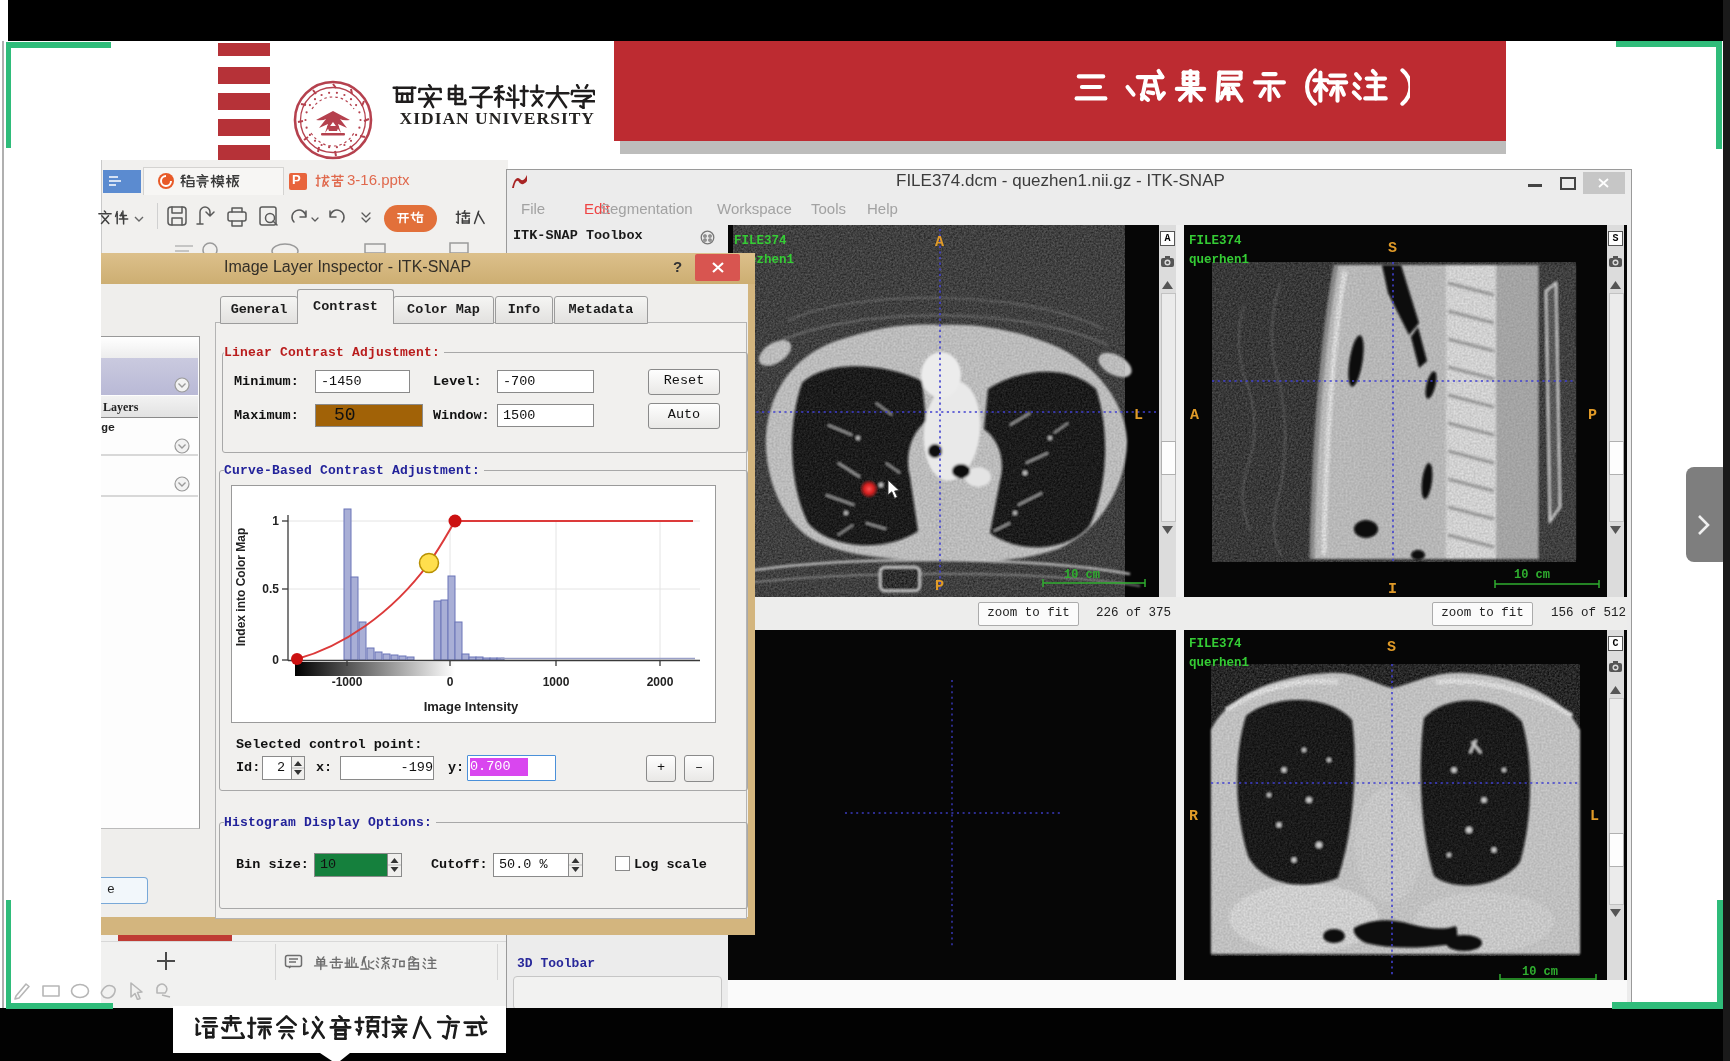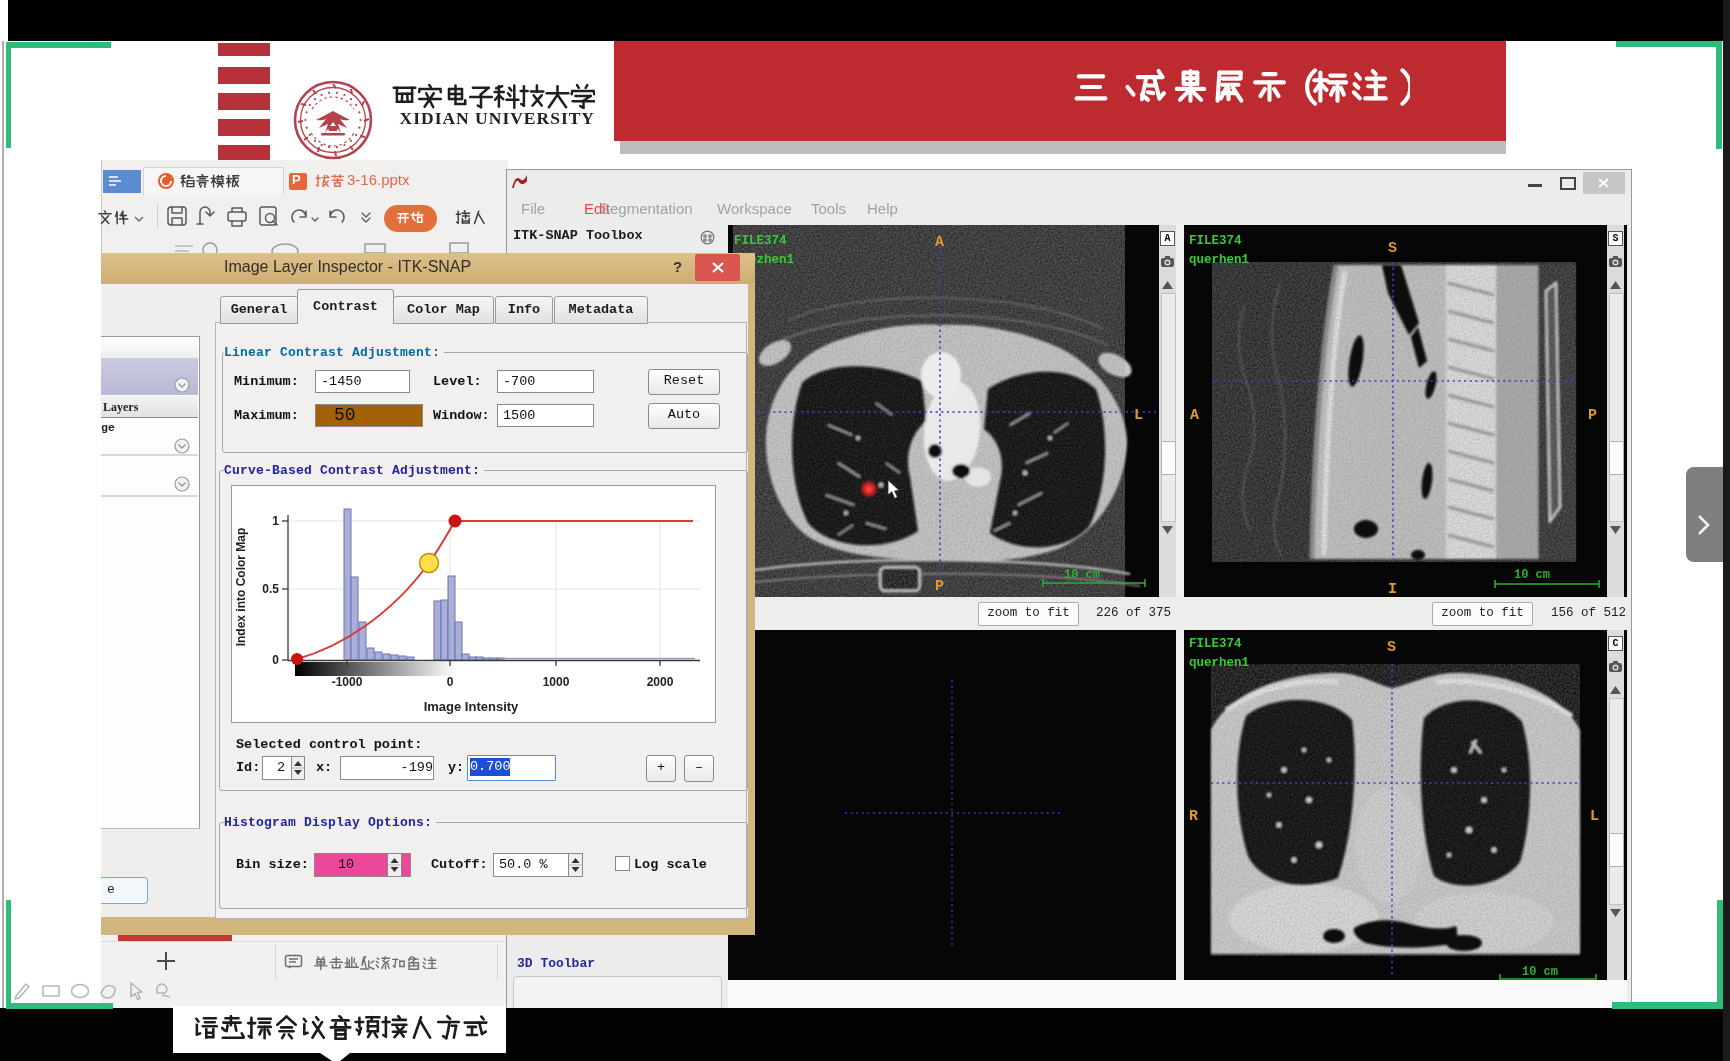--- a/index.html
+++ b/index.html
@@ -421,20 +421,21 @@
         <line x1="115.9" y1="7.4" x2="122.1" y2="7.4"></line>
         <line x1="119.0" y1="4.3" x2="119.0" y2="12.4"></line>
         <line x1="114.7" y1="12.4" x2="123.1" y2="12.4"></line>
       </g>
     </svg>
     <div style="position:absolute;left:497px;top:944px;width:1px;height:36px;background:#d5d5d5"></div>
     <div style="position:absolute;left:506px;top:169px;width:1124px;height:839px;background:#ececec;border:1px solid #9a9a9a"></div>
     <svg class="abs" style="left:510px;top:173px" width="19" height="18" viewBox="0 0 19 18">
 <path d="M2,15 C4,6 7,3 10,6 C13,9 15,6 17,2 L17,8 C14,12 11,12 9,9 C7,6 5,9 4,15 Z" fill="#a82424"></path>
     </svg>
+    <div style="position:absolute;left:896px;top:171px;width:500px;height:20px;font-size:17px;color:#3c3c3c">FILE374.dcm - quezhen1.nii.gz - ITK-SNAP</div>
     <div style="position:absolute;left:1528px;top:184px;width:14px;height:3px;background:#444"></div>
     <div style="position:absolute;left:1560px;top:177px;width:12px;height:9px;border:2px solid #444"></div>
     <div style="position:absolute;left:1583px;top:172px;width:42px;height:22px;background:#c6c6c6"></div>
     <svg class="abs" style="left:1597px;top:177px" width="13" height="12">
       <path d="M2,2 l9,8 M11,2 l-9,8" stroke="#fdfdfd" stroke-width="1.8"></path>
     </svg>
     <div style="position:absolute;left:521px;top:200px;font-size:15px;color:#a2a2a2">File</div>
     <div style="position:absolute;left:584px;top:200px;font-size:15px;color:#ef4444">Edit</div>
     <div style="position:absolute;left:600px;top:200px;font-size:15px;color:#a2a2a2">Segmentation</div>
     <div style="position:absolute;left:717px;top:200px;font-size:15px;color:#a2a2a2">Workspace</div>
@@ -756,21 +757,21 @@
       <path d="M4.5,6.5 l3.5,3.5 3.5,-3.5" stroke="#9a9a9a" stroke-width="1.4" fill="none"></path>
     </svg>
     <div style="position:absolute;left:101px;top:877px;width:40px;height:25px;background:#f2f7fb;border:1.5px solid #78a8d8;border-left:none;border-radius:0 4px 4px 0;font-size:13px;font-family:'Liberation Mono',monospace;;color:#222;line-height:24px;padding-left:6px">e</div>
     <div style="position:absolute;left:215px;top:322px;width:530px;height:595px;background:#f1f0ee;border:1px solid #b4b4b4"></div>
     <div style="position:absolute;left:220px;top:296px;width:76px;height:26px;background:linear-gradient(#f5f5f3,#e2e1df);border:1px solid #9c9c9c;border-bottom:1px solid #9c9c9c;border-radius:3px 3px 0 0;text-align:center;font-size:13.5px;font-weight:bold;color:#1c1c1c;font-family:'Liberation Mono',monospace;;line-height:26px">General</div>
     <div style="position:absolute;left:297px;top:289px;width:95px;height:34px;background:#f1f0ee;border:1px solid #9c9c9c;border-bottom:none;border-radius:3px 3px 0 0;text-align:center;font-size:13.5px;font-weight:bold;color:#1c1c1c;font-family:'Liberation Mono',monospace;;line-height:34px">Contrast</div>
     <div style="position:absolute;left:393px;top:296px;width:99px;height:26px;background:linear-gradient(#f5f5f3,#e2e1df);border:1px solid #9c9c9c;border-bottom:1px solid #9c9c9c;border-radius:3px 3px 0 0;text-align:center;font-size:13.5px;font-weight:bold;color:#1c1c1c;font-family:'Liberation Mono',monospace;;line-height:26px">Color&nbsp;Map</div>
     <div style="position:absolute;left:495px;top:296px;width:56px;height:26px;background:linear-gradient(#f5f5f3,#e2e1df);border:1px solid #9c9c9c;border-bottom:1px solid #9c9c9c;border-radius:3px 3px 0 0;text-align:center;font-size:13.5px;font-weight:bold;color:#1c1c1c;font-family:'Liberation Mono',monospace;;line-height:26px">Info</div>
     <div style="position:absolute;left:554px;top:296px;width:92px;height:26px;background:linear-gradient(#f5f5f3,#e2e1df);border:1px solid #9c9c9c;border-bottom:1px solid #9c9c9c;border-radius:3px 3px 0 0;text-align:center;font-size:13.5px;font-weight:bold;color:#1c1c1c;font-family:'Liberation Mono',monospace;;line-height:26px">Metadata</div>
     <div style="position:absolute;left:222px;top:352px;width:524px;height:99px;border:1px solid #a8a8a8;border-radius:3px"></div>
-    <div style="position:absolute;left:224px;top:345px;font-size:13px;font-weight:bold;color:#0369a1;font-family:'Liberation Mono',monospace;letter-spacing:0.2px;background:#f1f0ee;padding-right:4px;z-index:2">Linear&nbsp;Contrast&nbsp;Adjustment:</div>
+    <div style="position:absolute;left:224px;top:345px;font-size:13px;font-weight:bold;color:#b91c1c;font-family:'Liberation Mono',monospace;letter-spacing:0.2px;background:#f1f0ee;padding-right:4px;z-index:2">Linear&nbsp;Contrast&nbsp;Adjustment:</div>
     <div style="position:absolute;left:234px;top:374px;font-size:13.5px;font-weight:bold;color:#111;font-family:'Liberation Mono',monospace;">Minimum:</div>
     <div style="position:absolute;left:315px;top:370px;width:88px;height:21px;background:#fff;border:1px solid #8a8a8a;font-size:13.5px;font-family:'Liberation Mono',monospace;color:#111;line-height:21px;padding-left:5px;text-align:left">-1450</div>
     <div style="position:absolute;left:433px;top:374px;font-size:13.5px;font-weight:bold;color:#111;font-family:'Liberation Mono',monospace;">Level:</div>
     <div style="position:absolute;left:497px;top:370px;width:90px;height:21px;background:#fff;border:1px solid #8a8a8a;font-size:13.5px;font-family:'Liberation Mono',monospace;color:#111;line-height:21px;padding-left:5px;text-align:left">-700</div>
     <div style="position:absolute;left:648px;top:369px;width:70px;height:24px;background:linear-gradient(#fefefe,#e9e8e6);border:1px solid #8a8a8a;border-radius:3px;font-size:13.5px;font-family:'Liberation Mono',monospace;color:#111;text-align:center;line-height:22px">Reset</div>
     <div style="position:absolute;left:234px;top:408px;font-size:13.5px;font-weight:bold;color:#111;font-family:'Liberation Mono',monospace;">Maximum:</div>
     <div style="position:absolute;left:315px;top:404px;width:88px;height:21px;background:#a16207;border:1px solid #8a8a8a;font-size:18px;font-family:'Liberation Mono',monospace;color:#111;line-height:21px;padding-left:18px;text-align:left">50</div>
     <div style="position:absolute;left:433px;top:408px;font-size:13.5px;font-weight:bold;color:#111;font-family:'Liberation Mono',monospace;">Window:</div>
     <div style="position:absolute;left:497px;top:404px;width:90px;height:21px;background:#fff;border:1px solid #8a8a8a;font-size:13.5px;font-family:'Liberation Mono',monospace;color:#111;line-height:21px;padding-left:5px;text-align:left">1500</div>
     <div style="position:absolute;left:648px;top:403px;width:70px;height:24px;background:linear-gradient(#fefefe,#e9e8e6);border:1px solid #8a8a8a;border-radius:3px;font-size:13.5px;font-family:'Liberation Mono',monospace;color:#111;text-align:center;line-height:22px">Auto</div>
@@ -847,27 +848,27 @@
     <svg class="abs" style="left:291px;top:756px" width="14" height="24">
       <rect x="0.5" y="0.5" width="13" height="23" fill="#f0efed" stroke="#8a8a8a"></rect>
       <path d="M7.0,5 l4,5 h-8 Z" fill="#333"></path>
       <path d="M7.0,19 l4,-5 h-8 Z" fill="#333"></path>
       <line x1="1" y1="12.0" x2="13" y2="12.0" stroke="#b8b8b8"></line>
     </svg>
     <div style="position:absolute;left:316px;top:760px;font-size:13.5px;font-weight:bold;color:#111;font-family:'Liberation Mono',monospace;">x:</div>
     <div style="position:absolute;left:340px;top:756px;width:87px;height:22px;background:#fff;border:1px solid #8a8a8a;font-size:13.5px;font-family:'Liberation Mono',monospace;color:#111;line-height:22px;padding-left:5px;text-align:right">-199</div>
     <div style="position:absolute;left:448px;top:760px;font-size:13.5px;font-weight:bold;color:#111;font-family:'Liberation Mono',monospace;">y:</div>
     <div style="position:absolute;left:467px;top:755px;width:87px;height:24px;background:#fff;border:1.5px solid #4a90d9;border-radius:1px"></div>
-    <div style="position:absolute;left:470px;top:758px;width:40px;height:18px;background:#1d4ed8;color:#fff;font-size:13.5px;font-family:'Liberation Mono',monospace;line-height:18px">0.700</div>
+    <div style="position:absolute;left:470px;top:758px;width:58px;height:18px;background:#d946ef;color:#fff;font-size:13.5px;font-family:'Liberation Mono',monospace;line-height:18px">0.700</div>
     <div style="position:absolute;left:646px;top:755px;width:28px;height:25px;background:linear-gradient(#fefefe,#e9e8e6);border:1px solid #8a8a8a;border-radius:3px;font-size:13.5px;font-family:'Liberation Mono',monospace;color:#111;text-align:center;line-height:23px">+</div>
     <div style="position:absolute;left:684px;top:755px;width:28px;height:25px;background:linear-gradient(#fefefe,#e9e8e6);border:1px solid #8a8a8a;border-radius:3px;font-size:13.5px;font-family:'Liberation Mono',monospace;color:#111;text-align:center;line-height:23px">–</div>
     <div style="position:absolute;left:219px;top:822px;width:527px;height:85px;border:1px solid #a8a8a8;border-radius:3px"></div>
     <div style="position:absolute;left:224px;top:815px;font-size:13px;font-weight:bold;color:#22229a;font-family:'Liberation Mono',monospace;letter-spacing:0.2px;background:#f1f0ee;padding-right:4px;z-index:2">Histogram&nbsp;Display&nbsp;Options:</div>
     <div style="position:absolute;left:236px;top:857px;font-size:13.5px;font-weight:bold;color:#111;font-family:'Liberation Mono',monospace;">Bin&nbsp;size:</div>
-    <div style="position:absolute;left:314px;top:853px;width:72px;height:22px;background:#ec4899;border:1px solid #8a8a8a;font-size:13.5px;font-family:'Liberation Mono',monospace;color:#111;line-height:22px;padding-left:23px;text-align:left">10</div>
+    <div style="position:absolute;left:314px;top:853px;width:72px;height:22px;background:#15803d;border:1px solid #8a8a8a;font-size:13.5px;font-family:'Liberation Mono',monospace;color:#111;line-height:22px;padding-left:5px;text-align:left">10</div>
     <svg class="abs" style="left:387px;top:853px" width="15" height="24">
       <rect x="0.5" y="0.5" width="14" height="23" fill="#f0efed" stroke="#8a8a8a"></rect>
       <path d="M7.5,5 l4,5 h-8 Z" fill="#333"></path>
       <path d="M7.5,19 l4,-5 h-8 Z" fill="#333"></path>
       <line x1="1" y1="12.0" x2="14" y2="12.0" stroke="#b8b8b8"></line>
     </svg>
     <div style="position:absolute;left:431px;top:857px;font-size:13.5px;font-weight:bold;color:#111;font-family:'Liberation Mono',monospace;">Cutoff:</div>
     <div style="position:absolute;left:493px;top:853px;width:74px;height:22px;background:#fff;border:1px solid #8a8a8a;font-size:13.5px;font-family:'Liberation Mono',monospace;color:#111;line-height:22px;padding-left:5px;text-align:left">50.0&nbsp;%</div>
     <svg class="abs" style="left:568px;top:853px" width="15" height="24">
       <rect x="0.5" y="0.5" width="14" height="23" fill="#f0efed" stroke="#8a8a8a"></rect>

